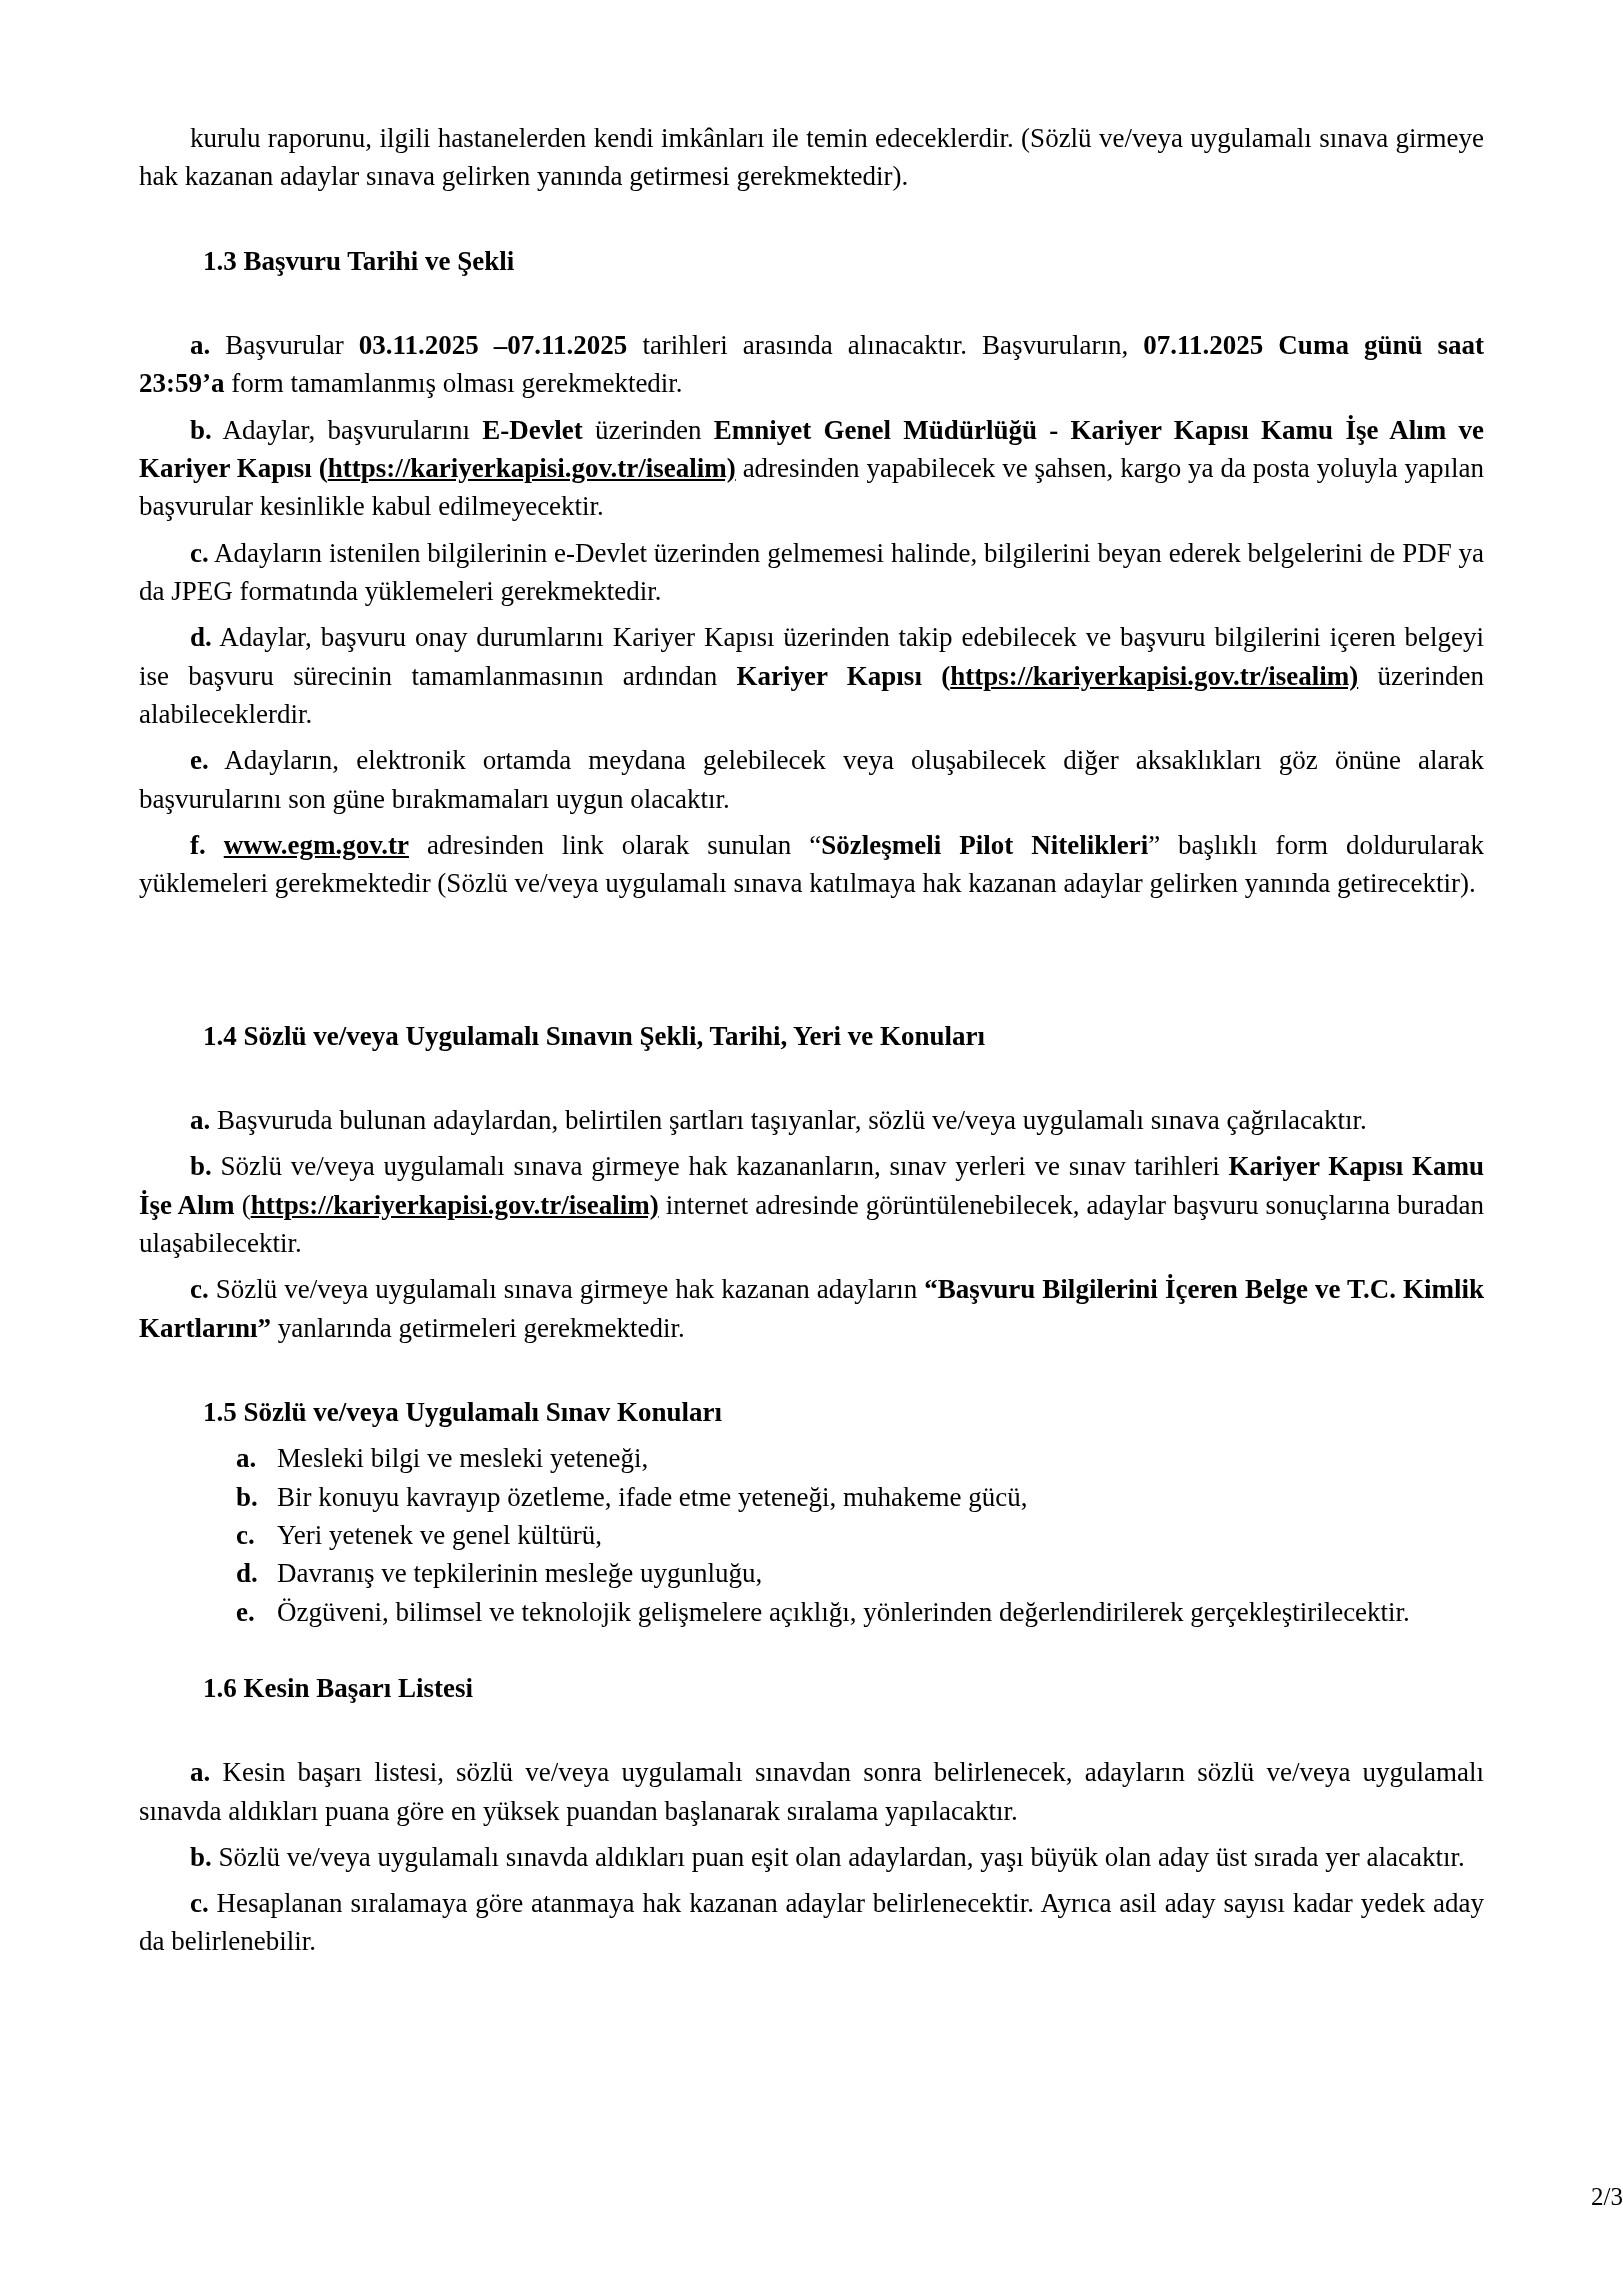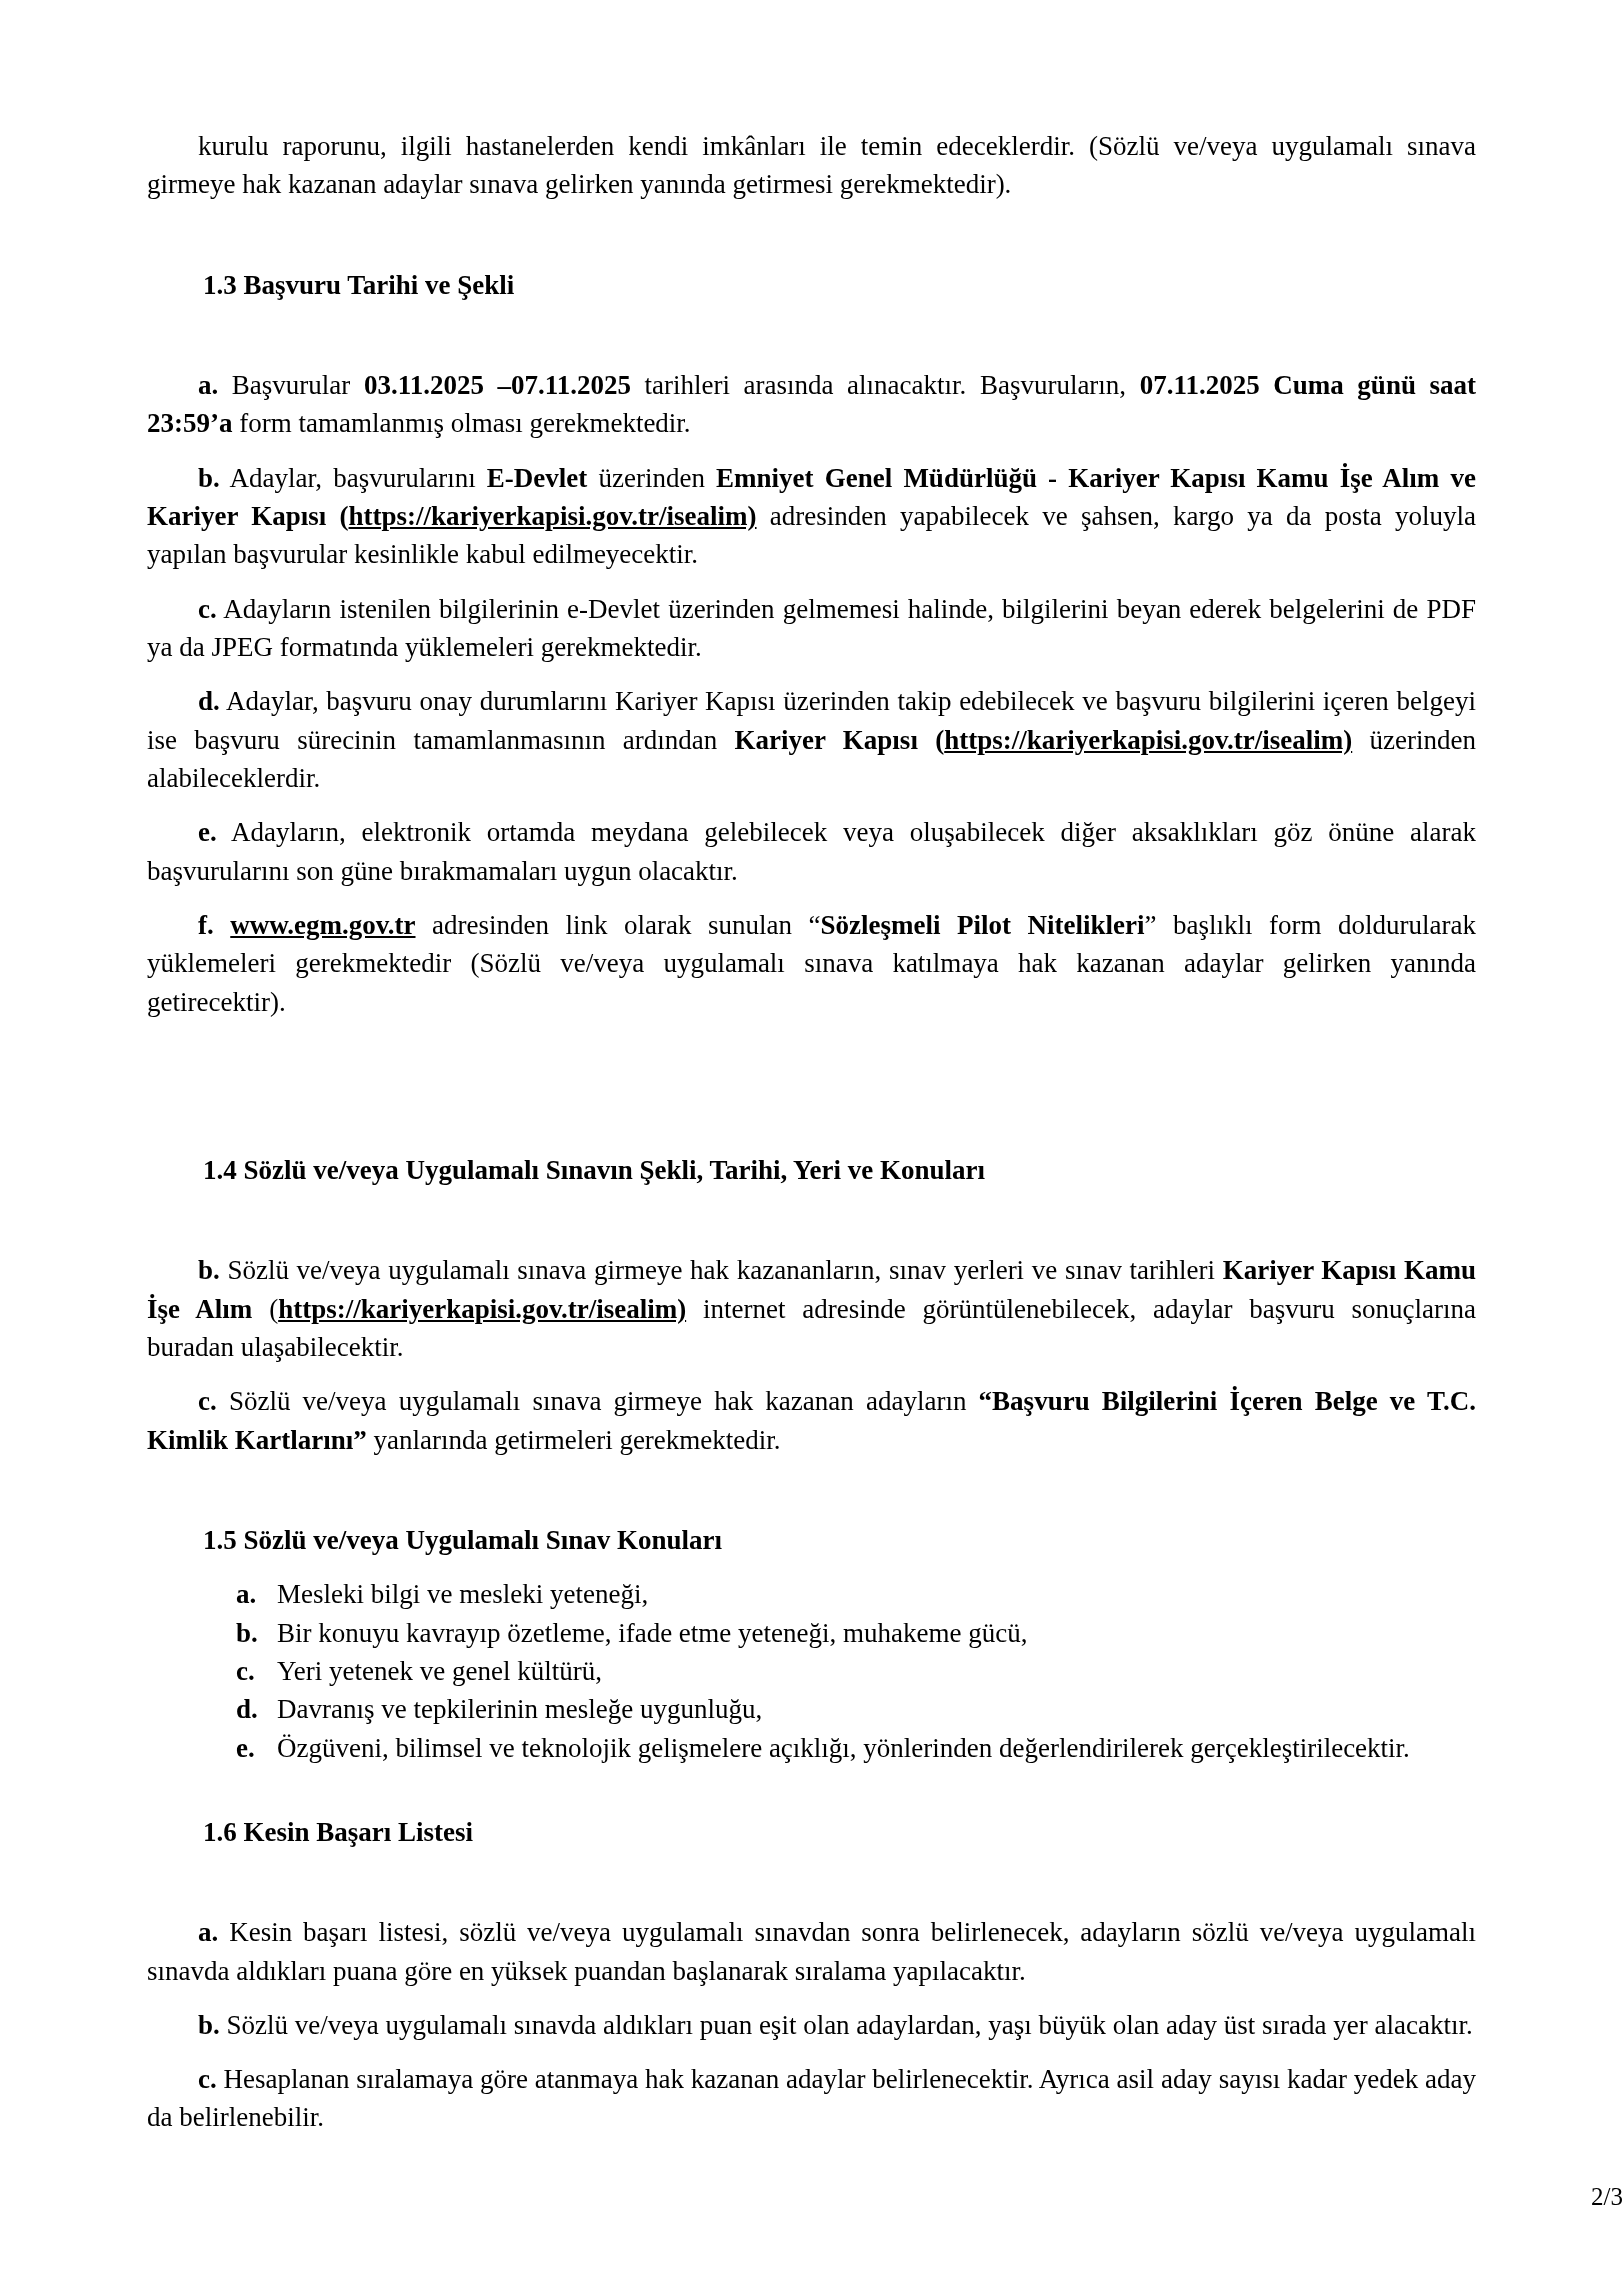--- a/index.html
+++ b/index.html
@@ -22,21 +22,21 @@
   }
   .content {
     width: 1361px;
     margin: 0 auto;
     font-size: 27px;
     line-height: 1.42;
     text-align: justify;
     text-justify: inter-word;
   }
   p {
-    margin: 16px;
+    margin: 8px;
   }
   .indent {
     text-indent: 51px;
   }
   .heading {
     font-weight: bold;
     margin-left: 72px;
   }
   .gap-md { height: 30px; }
   .gap-xl { height: 98px; }
@@ -106,20 +106,21 @@
         <p class="indent"><span class="letter">f.</span><span> </span><span class="link-blue">www.egm.gov.tr</span><span> adresinden link olarak sunulan “</span><span class="b">Sözleşmeli Pilot Nitelikleri</span><span>” başlıklı form doldurularak yüklemeleri gerekmektedir (Sözlü ve/veya uygulamalı sınava katılmaya hak kazanan adaylar gelirken yanında getirecektir).</span></p>
       </div>
 
     <div class="gap-xl"></div>
 
     <p class="heading">1.4 Sözlü ve/veya Uygulamalı Sınavın Şekli, Tarihi, Yeri ve Konuları</p>
 
     <div class="gap-md"></div>
 
     <div id="sec14">
+        <p class="indent"><span class="letter">a.</span><span> Başvuruda bulunan adaylardan, belirtilen şartları taşıyanlar, sözlü ve/veya uygulamalı sınava çağrılacaktır.</span></p>
         <p class="indent"><span class="letter">b.</span><span> Sözlü ve/veya uygulamalı sınava girmeye hak kazananların, sınav yerleri ve sınav tarihleri </span><span class="b">Kariyer Kapısı Kamu İşe Alım</span><span>     (</span><span class="link">https://kariyerkapisi.gov.tr/isealim)</span><span> internet adresinde görüntülenebilecek, adaylar başvuru sonuçlarına buradan ulaşabilecektir.</span></p>
         <p class="indent"><span class="letter">c.</span><span> Sözlü ve/veya uygulamalı sınava girmeye hak kazanan adayların </span><span class="b">“Başvuru Bilgilerini İçeren Belge ve T.C. Kimlik Kartlarını”</span><span> yanlarında getirmeleri gerekmektedir.</span></p>
       </div>
 
     <div class="gap-md"></div>
 
     <p class="heading">1.5 Sözlü ve/veya Uygulamalı Sınav Konuları</p>
 
     <ul class="alpha-list" id="sec15">
         <li>

